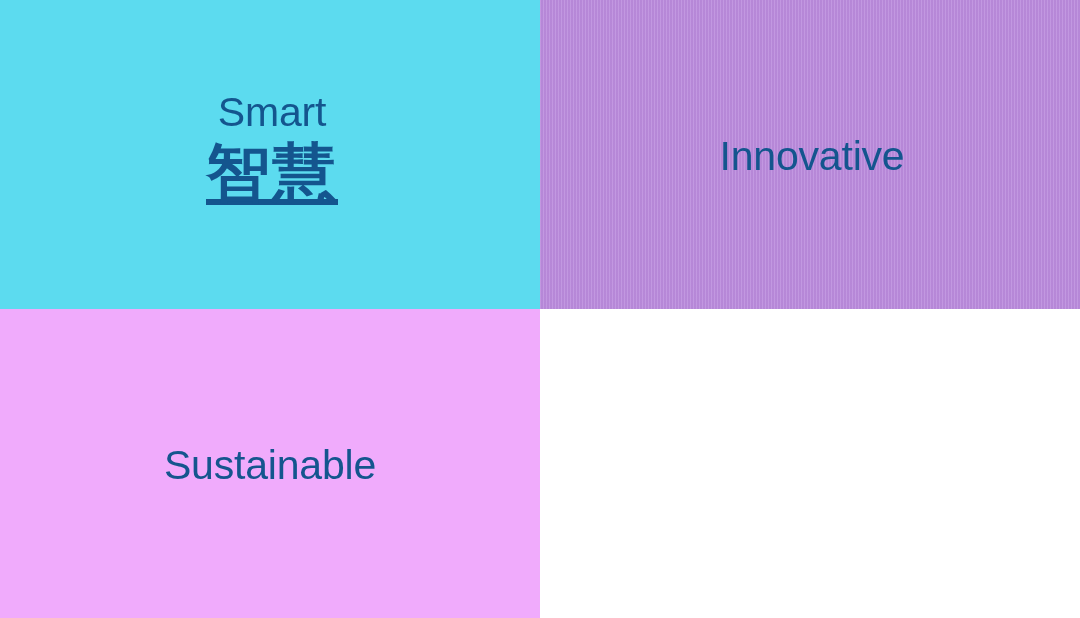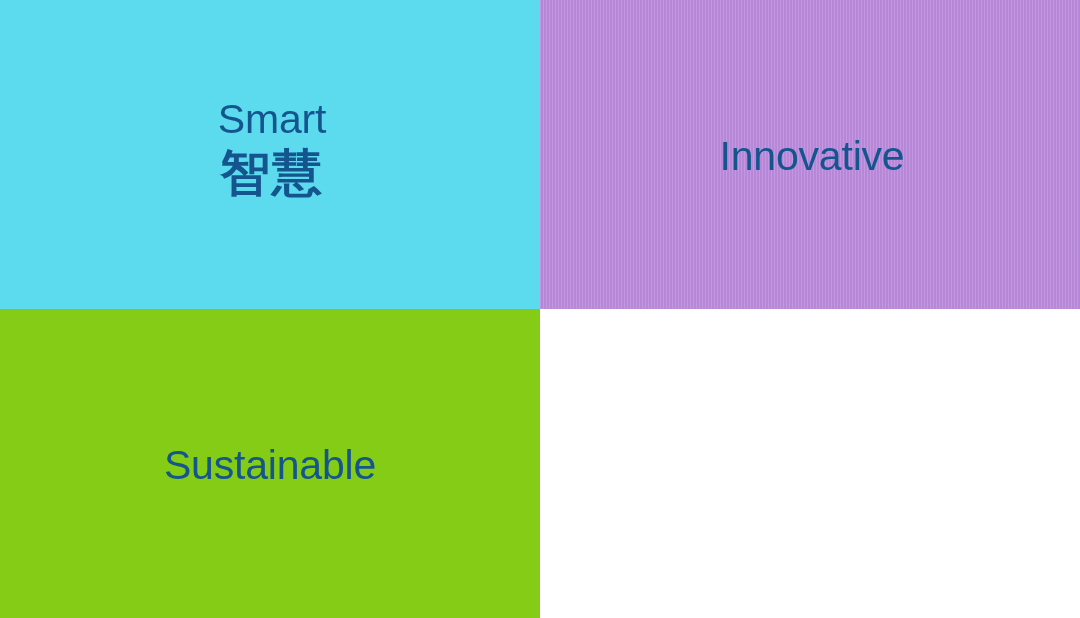--- a/index.html
+++ b/index.html
@@ -69,25 +69,26 @@
   .value-en {
     font-family: "Liberation Sans", "DejaVu Sans", sans-serif;
     font-size: 41px;
     font-weight: 400;
     letter-spacing: -0.2px;
     white-space: nowrap;
   }
 
   .value-zh {
     font-family: "DejaVu Sans", "Liberation Sans", sans-serif;
-    font-size: 50px;
+    font-size: 64px;
     font-weight: 700;
     letter-spacing: 2px;
     white-space: nowrap;
     margin-top: 8px;
+    text-decoration: underline;
   }
 
   
   .cell-smart       .value-text-stack { transform: translate(2px, -6px); }
   .cell-energetic   .value-text-stack { transform: translate(0px, 0px); }
   .cell-innovative  .value-text-stack { transform: translate(2px, 2px); }
   .cell-sustainable .value-text-stack { transform: translate(0px, 2px); }
 </style>
 </head>
 <body>
@@ -103,20 +104,20 @@
   </div>
 
 
   <div class="value-cell cell-innovative" style="background-color: rgb(187, 139, 221); color: rgb(20, 85, 142);">
     <div class="cell-texture stripe"></div>
     <div class="value-text-stack">
       <div class="value-en">Innovative</div>
     </div>
   </div>
 
-  <div class="value-cell cell-sustainable" style="background-color: #84cc16; color: rgb(20, 85, 142);">
+  <div class="value-cell cell-sustainable" style="background-color: #f0abfc; color: rgb(20, 85, 142);">
 
     <div class="value-text-stack">
       <div class="value-en">Sustainable</div>
     </div>
   </div>
 
 </div>
 
 </body></html>

